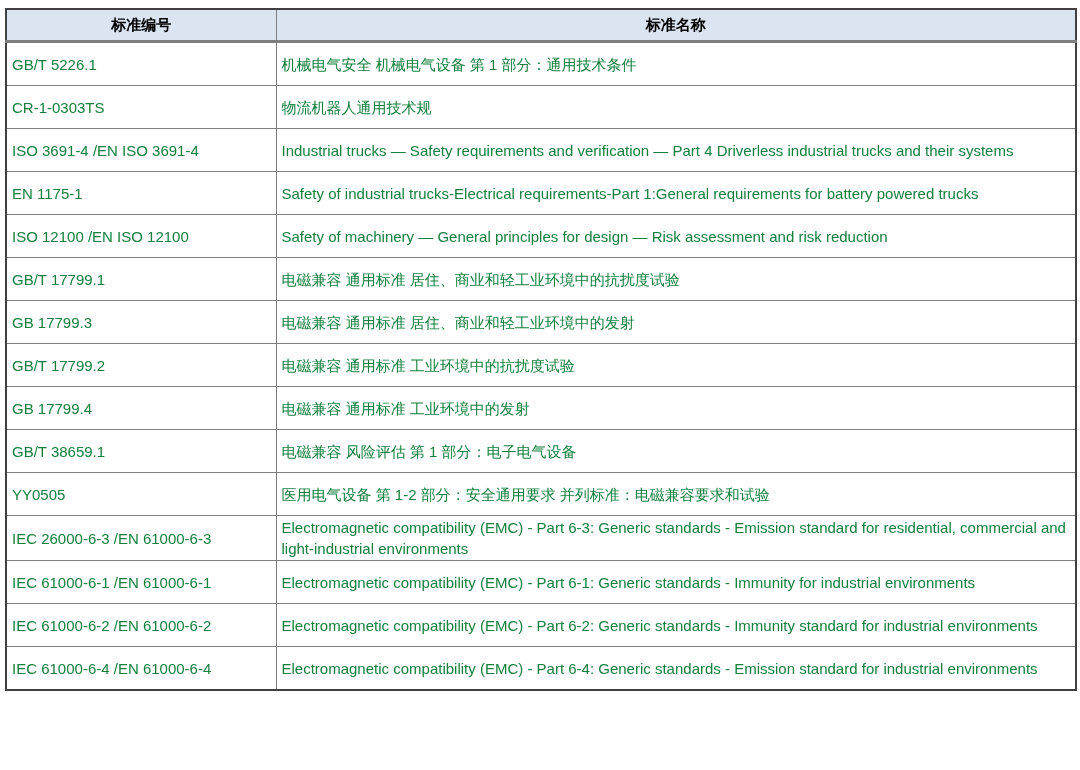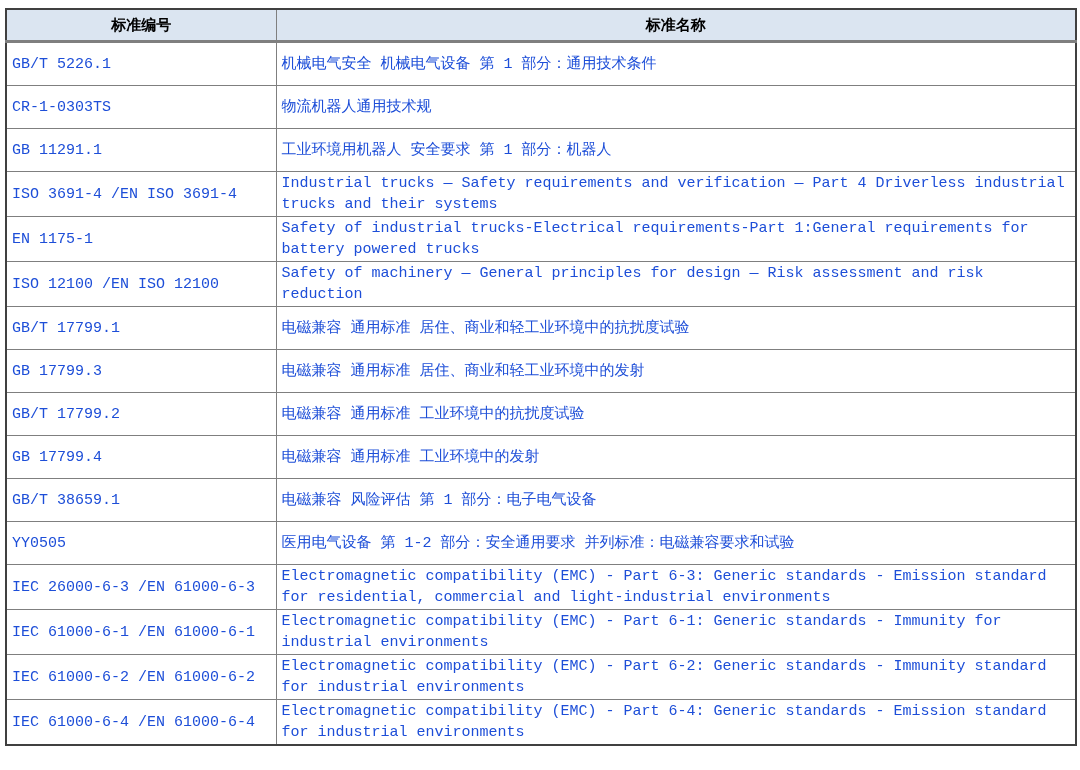--- a/index.html
+++ b/index.html
@@ -34,26 +34,25 @@
     color: #000000;
     vertical-align: middle;
     border: 1px solid #7f7f7f;
     border-bottom: 3px solid #7f7f7f;
     padding: 2px 4px;
   }
   table.standards td {
     height: 40px;
     font-size: 15px;
     line-height: 21px;
-    color: #1d4ed8;
+    color: #15803d;
     vertical-align: middle;
     border: 1px solid #7f7f7f;
     padding: 1px 5px;
     overflow: hidden;
-    font-family: Liberation Mono, monospace;
   }
   td.code { white-space: nowrap; }
 </style>
 </head>
 <body>
 
 <div class="page">
   <table class="standards">
     <colgroup>
         <col class="c1">
@@ -66,24 +65,20 @@
       </tr>
     </thead>
     <tbody>
       <tr>
         <td class="code">GB/T 5226.1</td>
         <td class="name">机械电气安全 机械电气设备 第 1 部分：通用技术条件</td>
       </tr>
       <tr>
         <td class="code">CR-1-0303TS</td>
         <td class="name">物流机器人通用技术规</td>
-      </tr>
-      <tr>
-        <td class="code">GB 11291.1</td>
-        <td class="name">工业环境用机器人 安全要求 第 1 部分：机器人</td>
       </tr>
       <tr>
         <td class="code">ISO 3691-4 /EN ISO 3691-4</td>
         <td class="name">Industrial trucks — Safety requirements and verification — Part 4 Driverless industrial trucks and their systems</td>
       </tr>
       <tr>
         <td class="code">EN 1175-1</td>
         <td class="name">Safety of industrial trucks-Electrical requirements-Part 1:General requirements for battery powered trucks</td>
       </tr>
       <tr>

